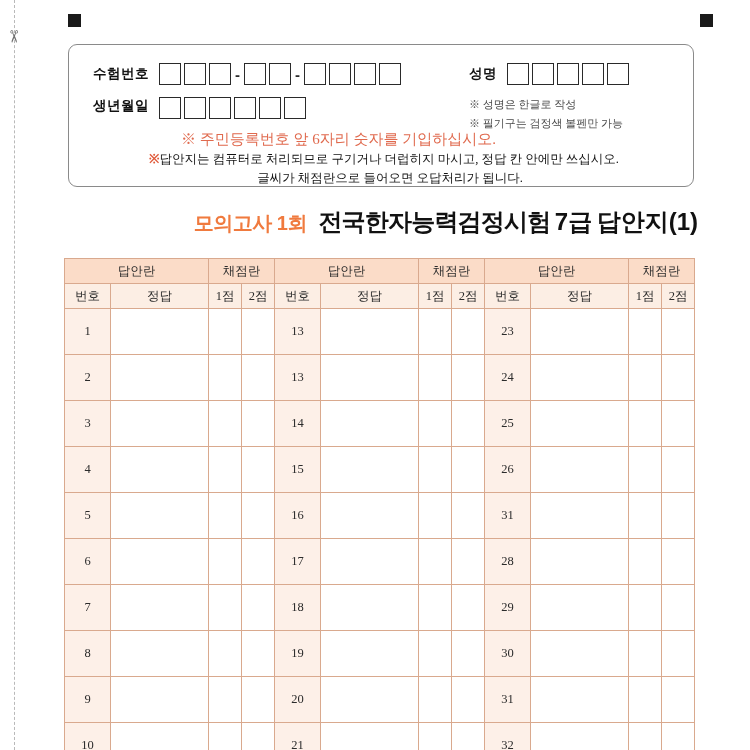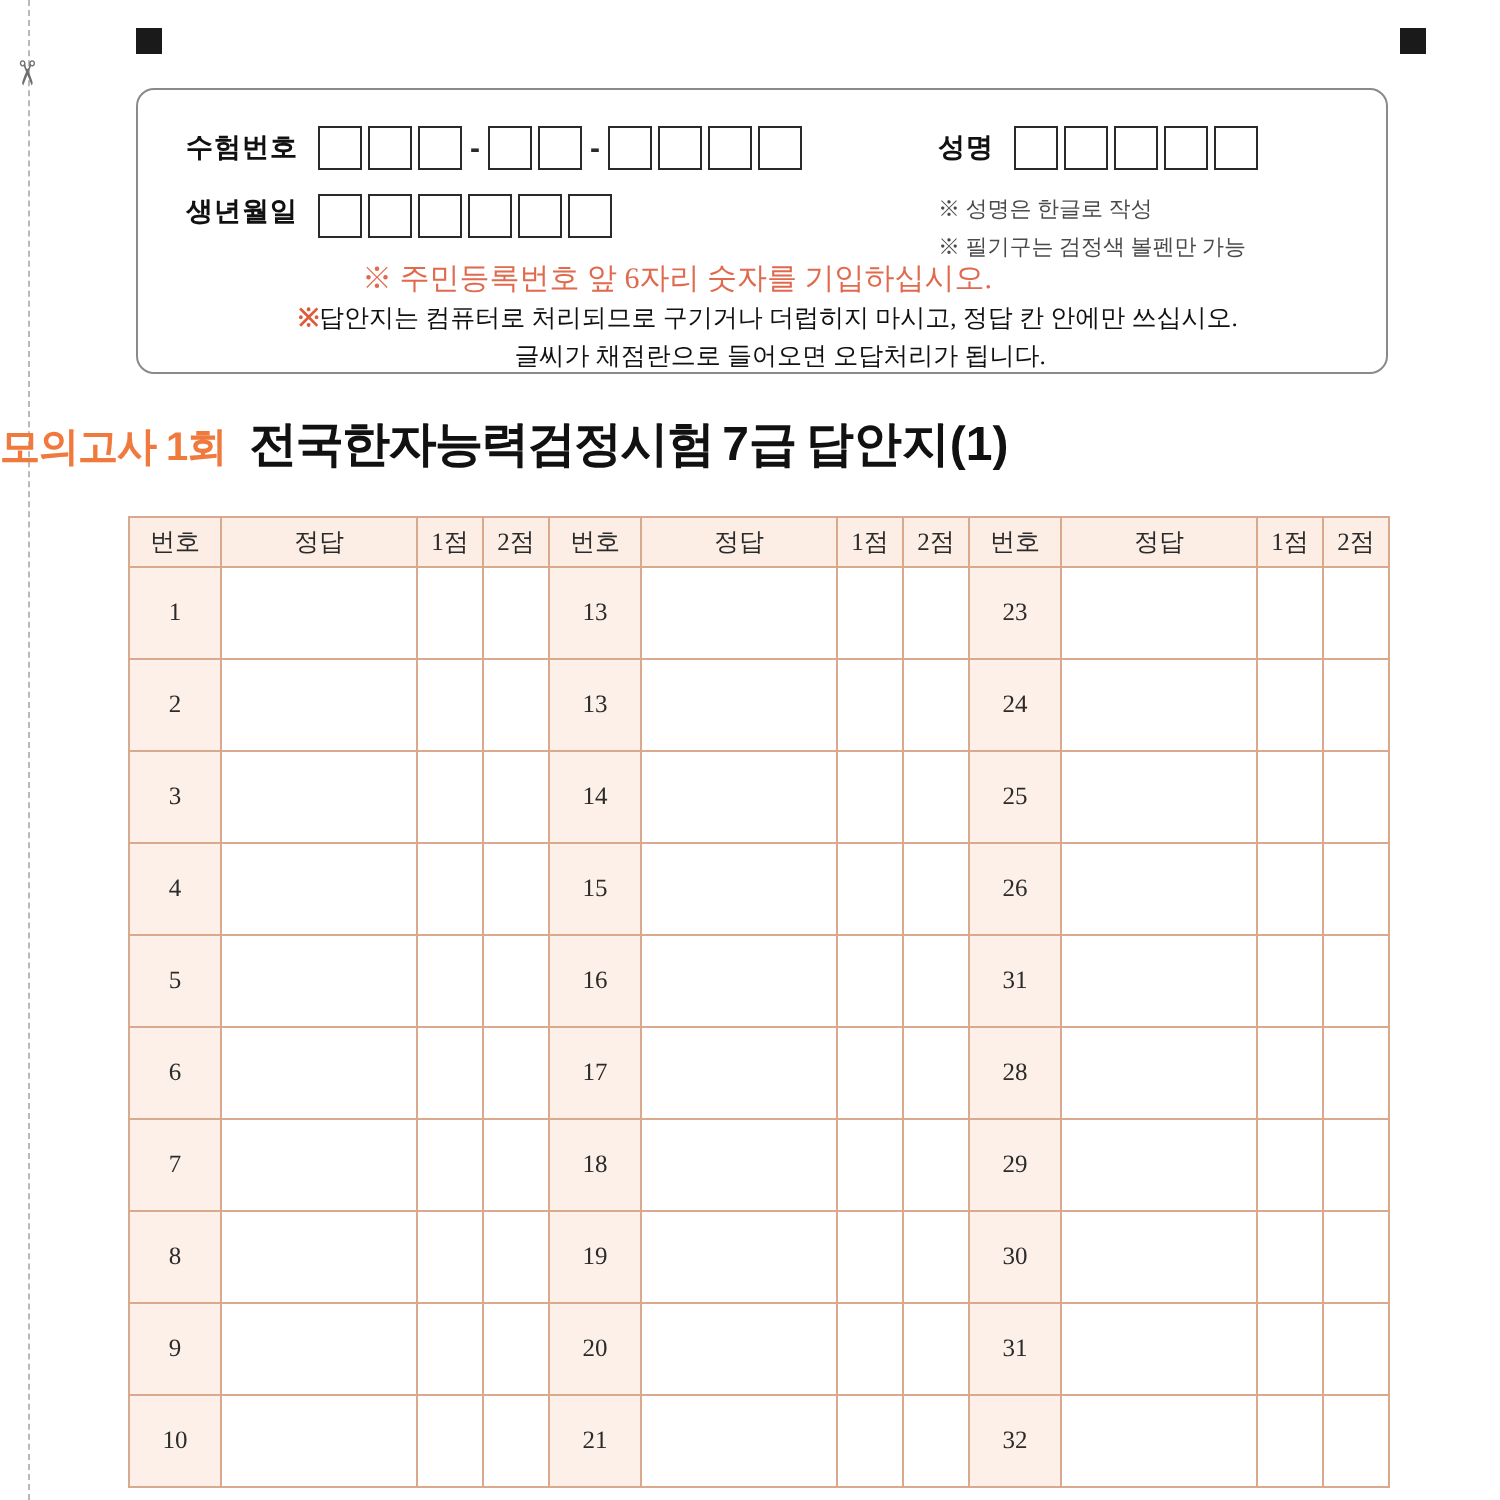--- a/index.html
+++ b/index.html
@@ -145,22 +145,23 @@
   }
   .warn .star { color: #e05a3a; font-weight: 700; }
   .warn .ln2 { display: block; margin-left: 12px; }
 
   
   .title-wrap {
     position: absolute;
     left: 0;
     top: 206px;
     width: 652px;
-    text-align: left;
+    text-align: right;
     white-space: nowrap;
+    padding-left: 46px;
   }
   .title-mock {
     font-family: "Liberation Sans", sans-serif;
     font-size: 20px;
     font-weight: 700;
     color: #f07a3e;
     letter-spacing: -0.5px;
   }
   .title-main {
     font-family: "Liberation Sans", sans-serif;
@@ -303,20 +304,28 @@
         <col class="c-num">
           <col class="c-ans">
           <col class="c-pt">
           <col class="c-pt">
         <col class="c-num">
           <col class="c-ans">
           <col class="c-pt">
           <col class="c-pt">
       </colgroup>
       <thead>
+        <tr>
+          <th class="hdr-group" colspan="2">답안란</th>
+          <th class="hdr-group" colspan="2">채점란</th>
+          <th class="hdr-group" colspan="2">답안란</th>
+          <th class="hdr-group" colspan="2">채점란</th>
+          <th class="hdr-group" colspan="2">답안란</th>
+          <th class="hdr-group" colspan="2">채점란</th>
+        </tr>
         <tr>
           <th class="hdr-sub">번호</th>
           <th class="hdr-sub">정답</th>
           <th class="hdr-sub">1점</th>
           <th class="hdr-sub">2점</th>
           <th class="hdr-sub">번호</th>
           <th class="hdr-sub">정답</th>
           <th class="hdr-sub">1점</th>
           <th class="hdr-sub">2점</th>
           <th class="hdr-sub">번호</th>

